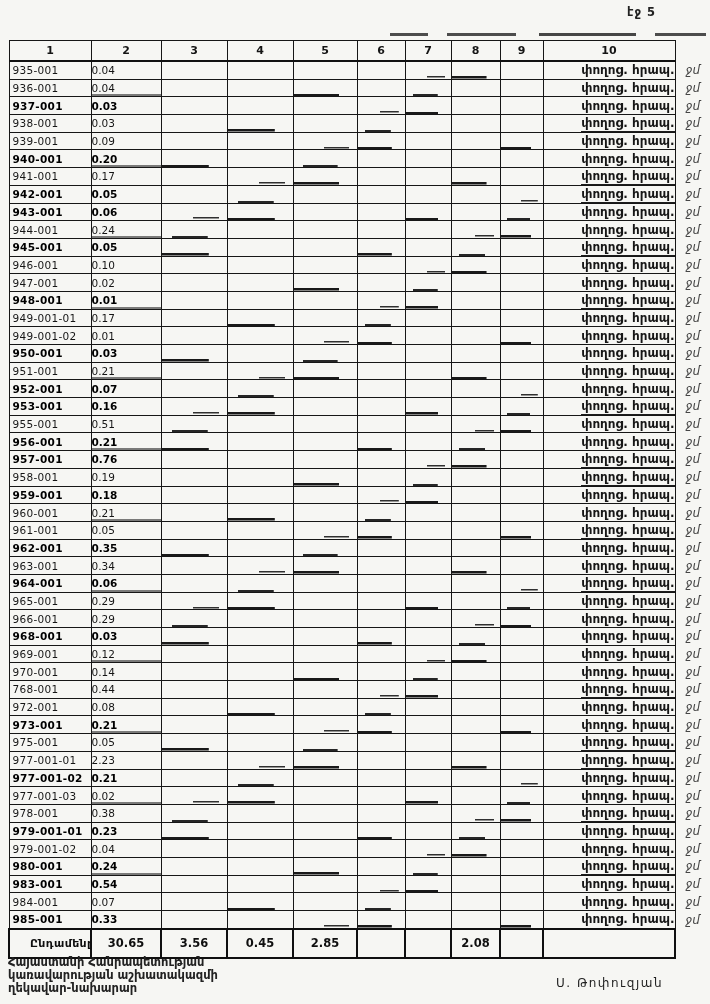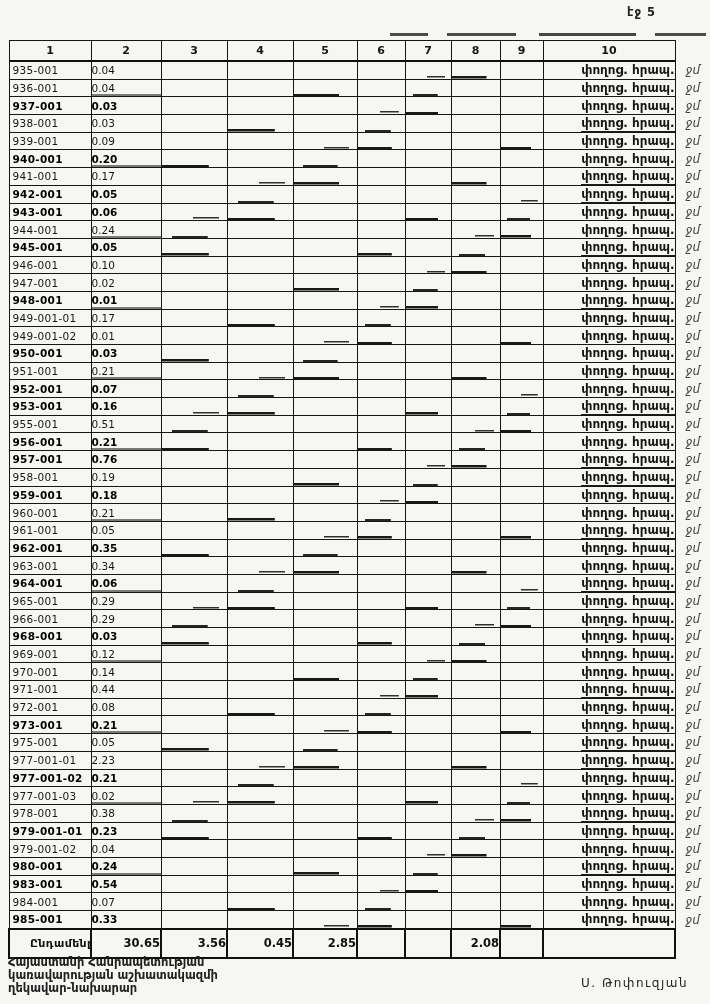--- a/index.html
+++ b/index.html
@@ -55,36 +55,36 @@
   td.val{text-align:left;color:#151515;}
   td.c10t{font-size:12px;color:#161616;font-weight:600;text-align:right;}
   td.c10t span.u{border-bottom:1px solid #1c1c1c;padding-bottom:1px;}
   tr.b td.code, tr.b td.val{font-weight:bold;color:#000;}
   td.mark, th.mark{
     border:none;background:transparent;
     font-size:12px;color:#454545;text-align:center;font-style:italic;
   }
   tfoot td{
     height:27px;border:2px solid #101010;
-    font-size:11.5px;font-weight:bold;text-align:right;color:#0f0f0f;
+    font-size:11.5px;font-weight:bold;text-align:center;color:#0f0f0f;
   }
   tfoot td.tlabel{font-size:11px;padding-left:20px;text-align:center;letter-spacing:.4px;margin-left:32px;}
   
   .streakA{background:linear-gradient(#191919,#191919) no-repeat 0 100%/72% 2.5px;}
   .streakB{background:linear-gradient(#262626,#262626) no-repeat 35% 100%/55% 2px;}
   .streakC{background:linear-gradient(#303030,#303030) no-repeat 80% 92%/40% 1.5px;}
   .smear{box-shadow:inset 0 -2px 0 rgba(20,20,20,.55);}
   tbody tr:nth-child(5n+2) td{border-bottom-width:1.5px;}
   tbody tr:nth-child(7n+3) td{border-top-color:#000;}
   .footer-left{
     position:absolute;left:8px;top:956px;
     font-size:11.5px;line-height:13px;font-weight:bold;color:#222;
   }
   .signature{
-    position:absolute;left:581px;top:976px;
+    position:absolute;left:556px;top:976px;
     font-size:12px;color:#1f1f1f;letter-spacing:1.5px;font-weight:500;
   }
 </style>
 </head>
 <body>
 
 <div class="page">
 
   <div class="page-label">էջ 5</div>
 
@@ -569,21 +569,21 @@
           <td></td>
           <td class="streakA"></td>
           <td></td>
           <td class="streakB"></td>
           <td></td>
           <td></td>
           <td class="c10t"><span class="u">փողոց. հրապ.</span></td>
           <td class="mark">ջմ</td>
         </tr>
         <tr>
-          <td class="code">971-001</td>
+          <td class="code">768-001</td>
           <td class="val">0.44</td>
           <td></td>
           <td></td>
           <td></td>
           <td class="streakC"></td>
           <td class="streakA"></td>
           <td></td>
           <td></td>
           <td class="c10t"><span class="u">փողոց. հրապ.</span></td>
           <td class="mark">ջմ</td>

